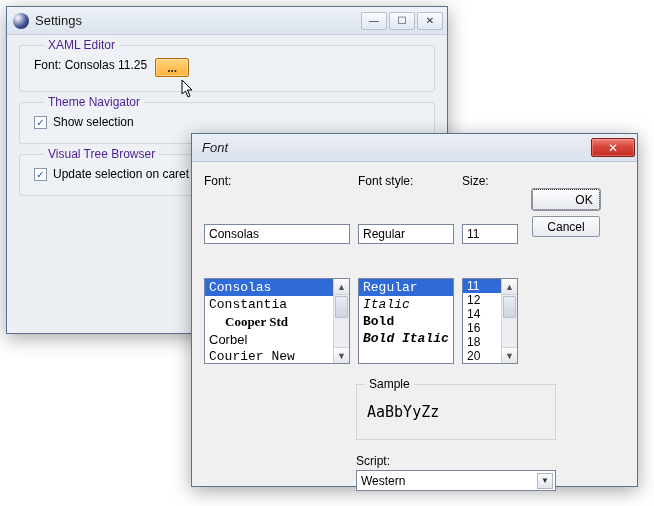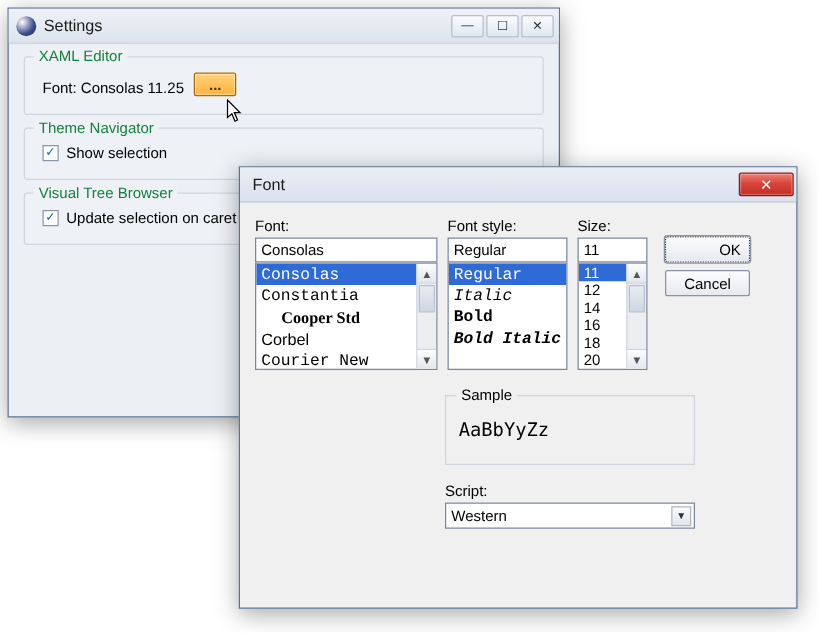--- a/index.html
+++ b/index.html
@@ -54,27 +54,27 @@
   .groupbox {
     border: 1px solid #cfd6e0;
     border-radius: 3px;
     margin-bottom: 10px;
     padding: 12px 14px 14px;
     position: relative;
     background: #eef1f6;
   }
   .groupbox > .legend {
     position: absolute;
-    top: -8px; left: 7px;
+    top: -8px; left: 24px;
     background: #eef1f6;
     padding: 0 4px;
     font-size: 12px;
-    color: #15803d;
-  }
-  .font-row { display: flex; align-items: flex-end; gap: 8px; }
+    color: #4c1d95;
+  }
+  .font-row { display: flex; align-items: flex-start; gap: 8px; }
   .browse-btn {
     width: 34px; height: 19px;
     border: 1px solid #b36b00;
     background: linear-gradient(#ffd27a, #ffb23d);
     border-radius: 2px;
     display: flex; align-items: center; justify-content: center;
     font-weight: bold; color: #3a2a05;
     box-shadow: inset 0 0 0 1px rgba(255,255,255,0.4);
   }
   .cursor-arrow {
@@ -97,37 +97,37 @@
     left: 191px; top: 133px; width: 447px; height: 354px;
     background: #f0f0f0;
   }
   .font-titlebar {
     height: 28px;
     background: linear-gradient(#eaeef5, #dbe2ee);
     border-bottom: 1px solid #b9c3d2;
     display: flex; align-items: center;
     padding: 0 2px 0 10px;
   }
-  .font-titlebar .title-text { font-size: 13px; }
+  .font-titlebar .title-text { font-size: 13px; font-style: italic; }
   .close-btn {
     width: 44px; height: 19px;
     border: 1px solid #8a1a12;
     border-radius: 2px;
     background: linear-gradient(#f08079, #d7453a 45%, #c22d22);
     color: #fff;
     display: flex; align-items: center; justify-content: center;
     font-size: 12px;
     box-shadow: inset 0 0 0 1px rgba(255,255,255,0.25);
   }
   .font-client {
     padding: 12px 12px 14px;
     position: relative;
   }
   .cols { display: flex; gap: 8px; }
-  .col { display: flex; flex-direction: column; }
+  .col { display: flex; flex-direction: column; gap: 34px; }
   .col-label { margin-bottom: 2px; }
   .textbox {
     height: 20px;
     border: 1px solid #7a8699;
     background: #fff;
     padding: 2px 4px;
     font-size: 12px;
     font-family: inherit;
   }
   .listbox {

